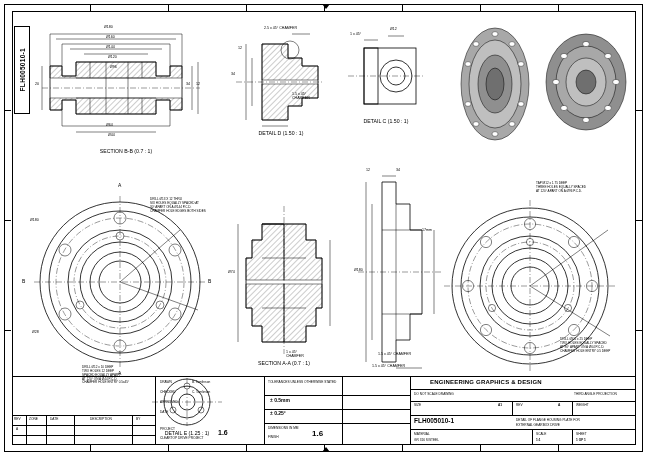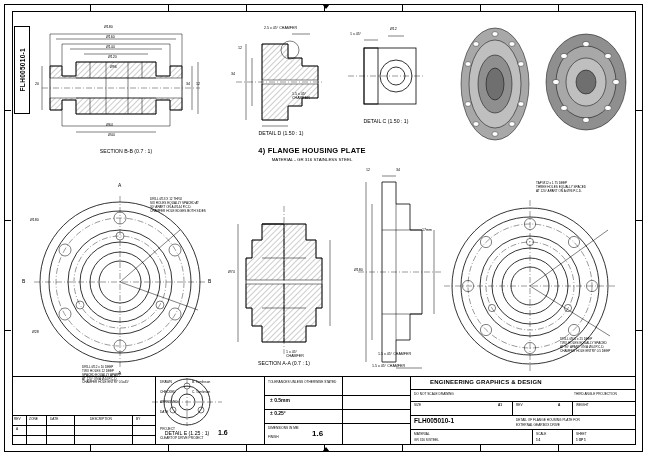--- a/index.html
+++ b/index.html
@@ -236,24 +236,20 @@
         <ellipse cx="78" cy="52" rx="3.4" ry="2.6"></ellipse>
         <ellipse cx="70" cy="78" rx="3.4" ry="2.6"></ellipse>
         <ellipse cx="48" cy="90" rx="3.4" ry="2.6"></ellipse>
         <ellipse cx="26" cy="78" rx="3.4" ry="2.6"></ellipse>
         <ellipse cx="18" cy="52" rx="3.4" ry="2.6"></ellipse>
         <ellipse cx="26" cy="26" rx="3.4" ry="2.6"></ellipse>
       </g>
     </svg>
   </div>
 
-  <div class="title-main">
-    <div class="t1">4) FLANGE HOUSING PLATE</div>
-    <div class="t2">MATERIAL - GR 316 STAINLESS STEEL</div>
-  </div>
 
   <div class="dwg" style="left:30px;top:190px;width:180px;height:185px;">
     <svg width="180" height="185" viewBox="0 0 180 185">
       <line class="ctr" x1="4" y1="92" x2="176" y2="92"></line>
       <line class="ctr" x1="90" y1="6" x2="90" y2="178"></line>
       <g class="ln med">
         <circle cx="90" cy="92" r="80"></circle>
         <circle cx="90" cy="92" r="71"></circle>
         <circle cx="90" cy="92" r="52"></circle>
         <circle cx="90" cy="92" r="40"></circle>

